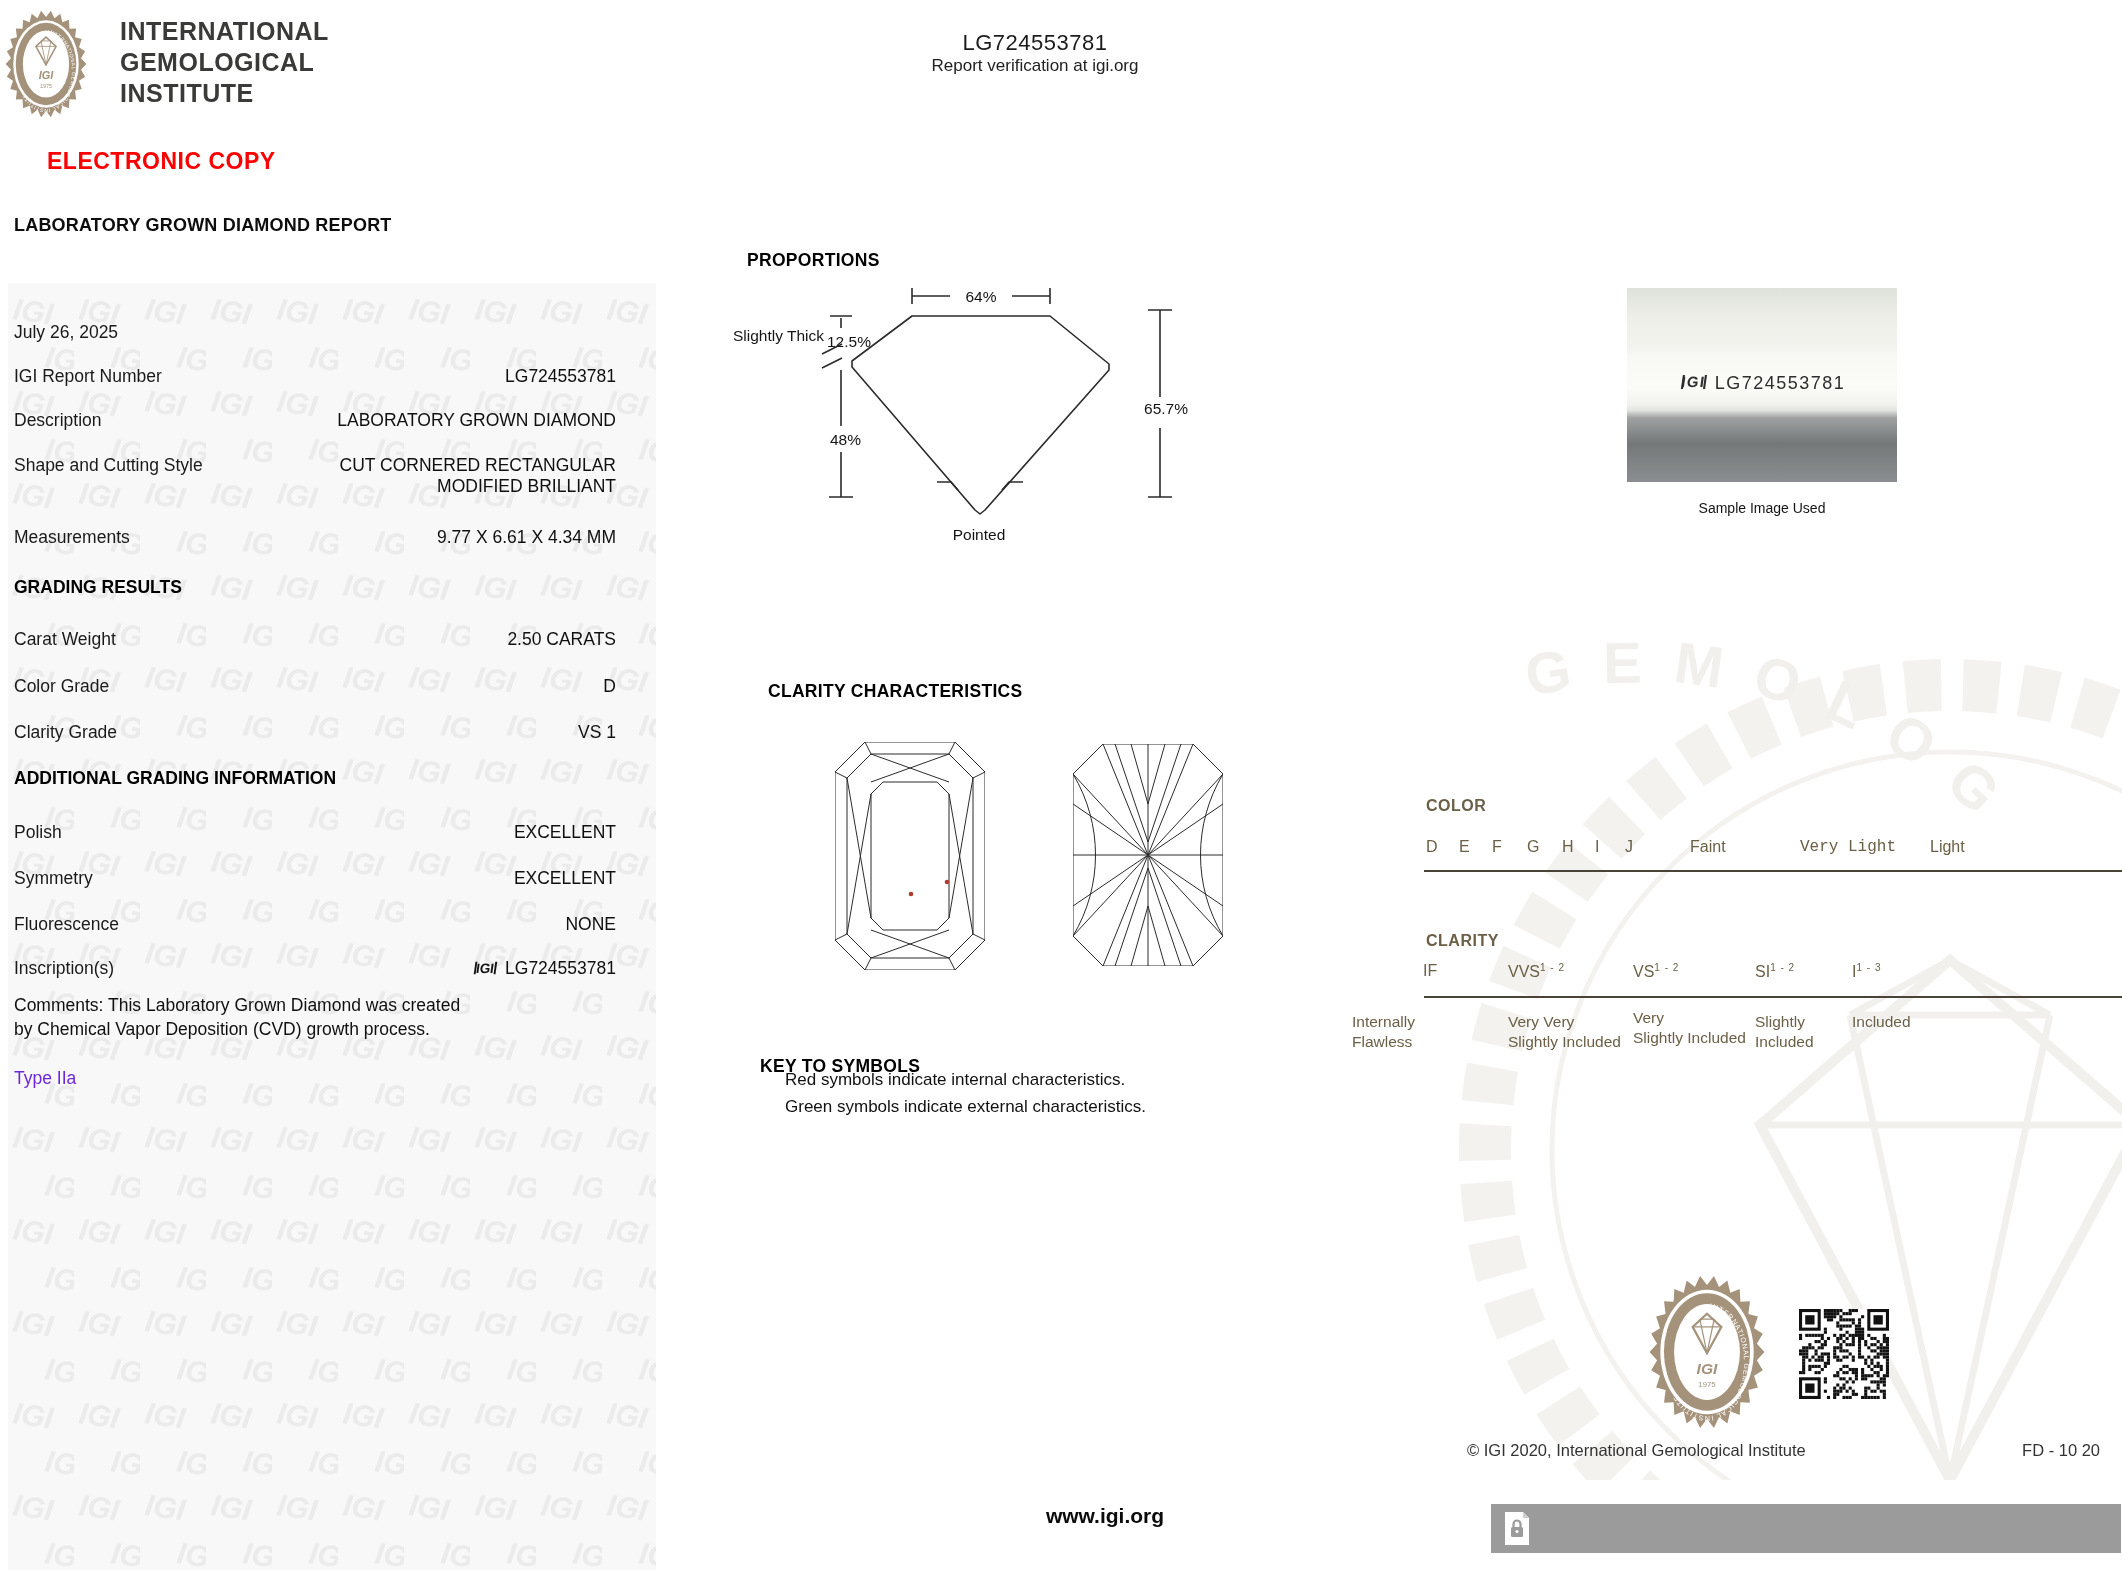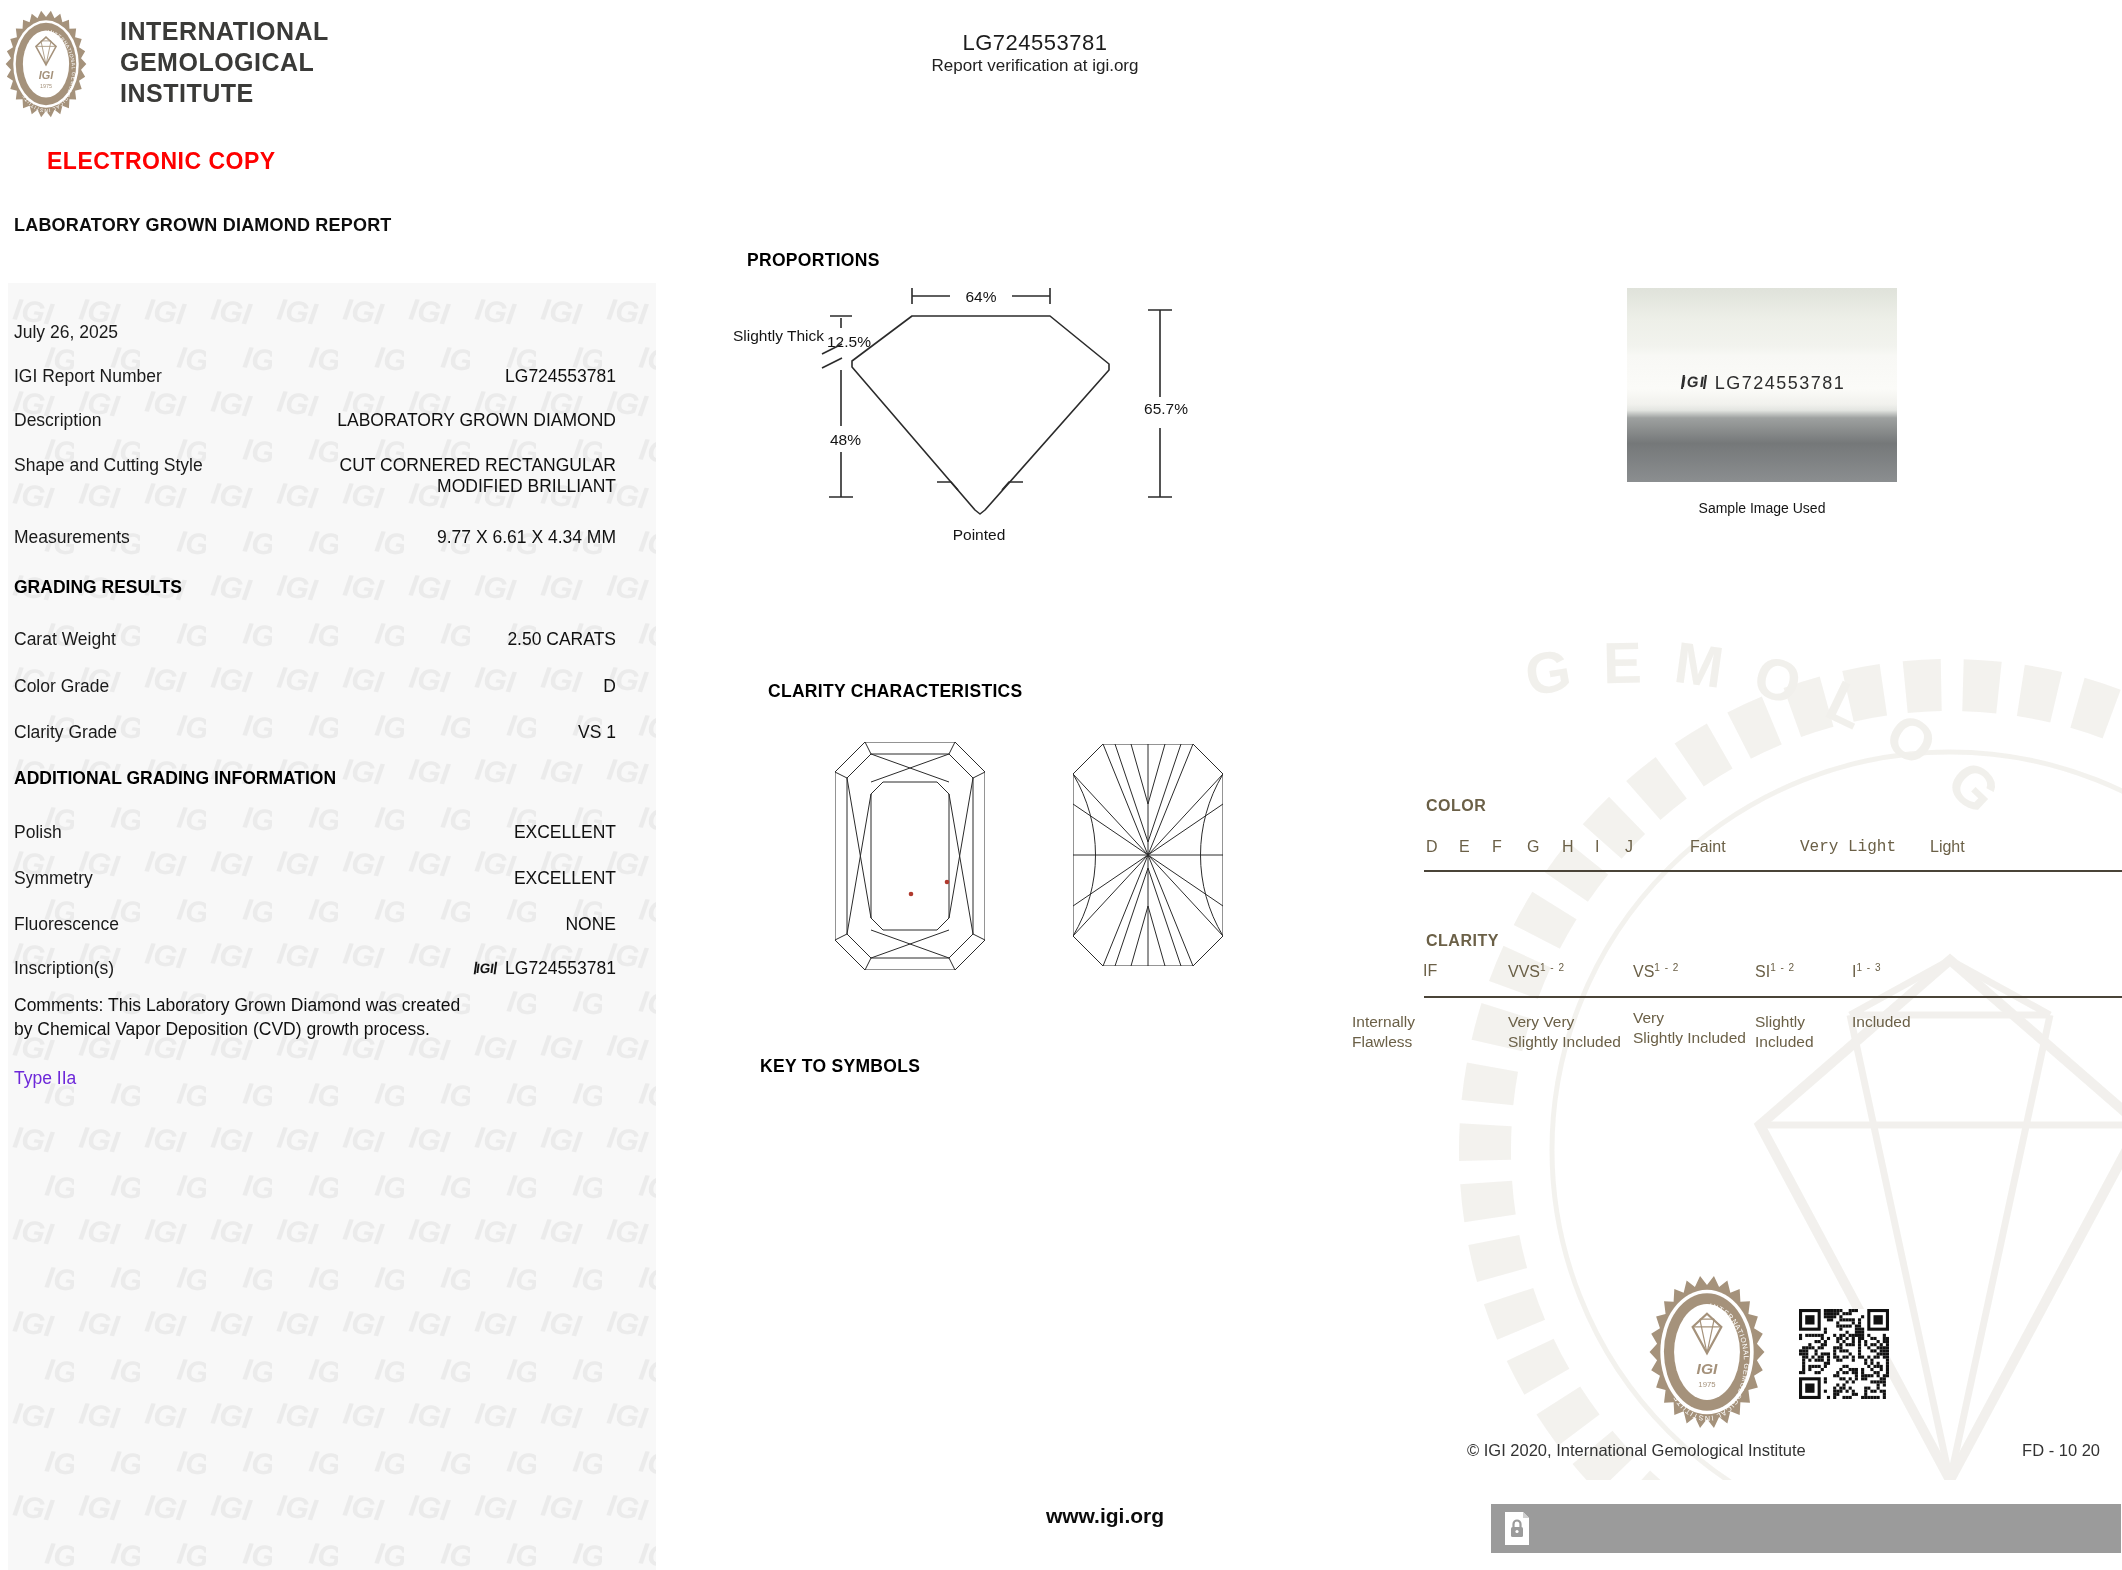--- a/index.html
+++ b/index.html
@@ -242,20 +242,24 @@
       <path d="M30,0 L75,111 M120,0 L75,111 M150,30 L75,111 M150,192 L75,111 M120,222 L75,111 M30,222 L75,111 M0,192 L75,111 M0,30 L75,111"></path>
       <path d="M75,0 L75,222 M0,111 L150,111"></path>
       <path d="M58,0 L75,60 L92,0 M42,0 L75,98 L108,0"></path>
       <path d="M58,222 L75,162 L92,222 M42,222 L75,124 L108,222"></path>
       <path d="M0,30 C30,80 30,142 0,192 M150,30 C120,80 120,142 150,192"></path>
       <path d="M0,60 L75,111 M0,162 L75,111 M150,60 L75,111 M150,162 L75,111"></path>
     </svg>
   </div>
 
   <div class="h-block abs" style="left:760px;top:1028px;">KEY TO SYMBOLS</div>
+  <div class="keylines">
+    <div>Red symbols indicate internal characteristics.</div>
+    <div>Green symbols indicate external characteristics.</div>
+  </div>
 
   <div class="scale-title" style="left:1426px;top:797px;">COLOR</div>
   <span class="scale-item" style="left:1426px;top:838px;">D</span>
   <span class="scale-item" style="left:1459px;top:838px;">E</span>
   <span class="scale-item" style="left:1492px;top:838px;">F</span>
   <span class="scale-item" style="left:1527px;top:838px;">G</span>
   <span class="scale-item" style="left:1562px;top:838px;">H</span>
   <span class="scale-item" style="left:1595px;top:838px;">I</span>
   <span class="scale-item" style="left:1625px;top:838px;">J</span>
   <span class="scale-item" style="left:1690px;top:838px;">Faint</span>

